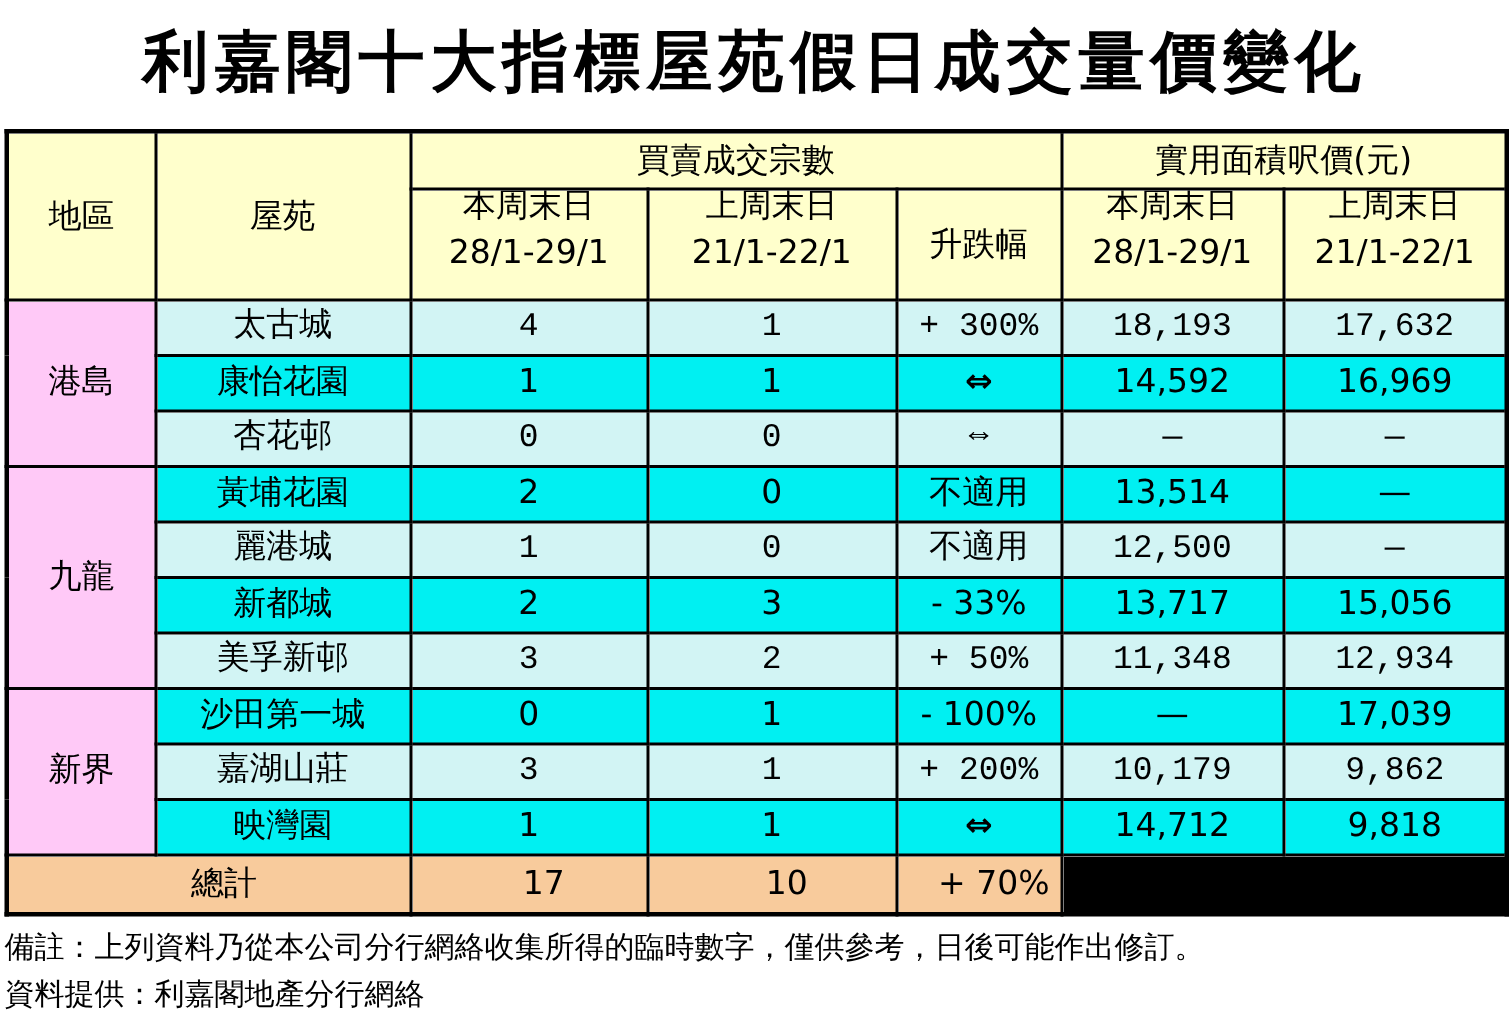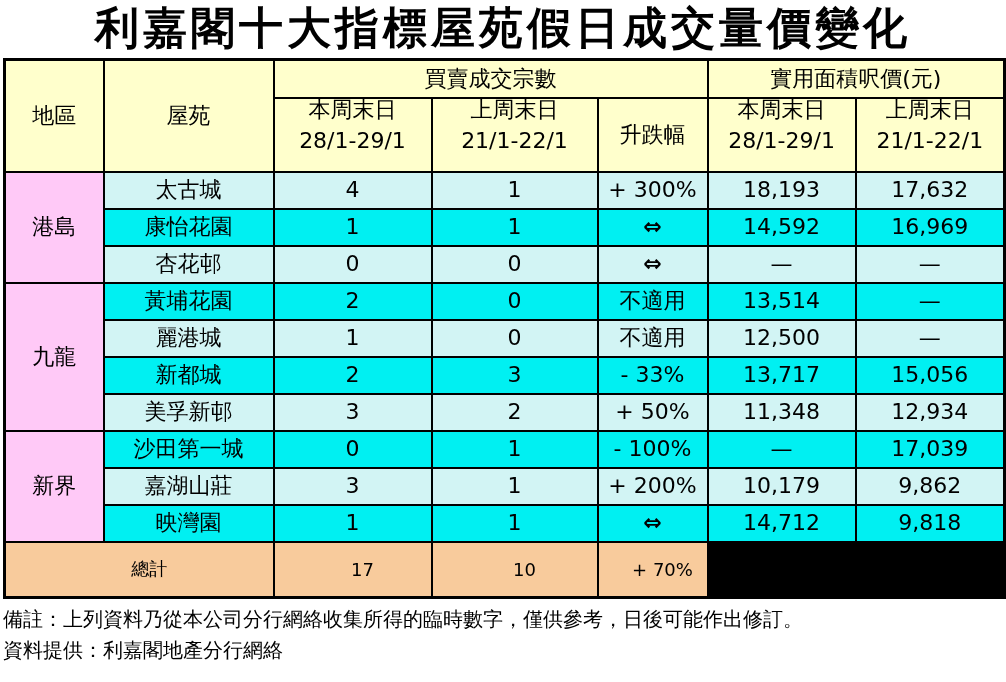--- a/index.html
+++ b/index.html
@@ -13,21 +13,21 @@
   * { box-sizing: border-box; }
   html, body {
     margin: 0; padding: 0;
     width: 1006px; height: 682px;
     background: #ffffff;
     font-family: "DejaVu Sans", "Liberation Sans", sans-serif;
     color: #000;
   }
   .page { width: 1006px; height: 682px; overflow: hidden; }
   .title {
-    margin: 0;
+    margin: 14px;
     height: 58px;
     line-height: 56px;
     text-align: center;
     font-size: 44px;
     font-weight: 900;
     letter-spacing: 4px;
     white-space: nowrap;
   }
   table.main {
     border-collapse: collapse;
@@ -59,26 +59,26 @@
   .two-line { display: flex; flex-direction: column; gap: 9px; height: 100%; }
   .two-line div { line-height: 1; }
 
   td.district {
     background: var(--district-pink);
     font-size: 23px;
     margin-top: 20px;
   }
   tr.data-row td { height: 37px; font-size: 22px; line-height: 1; }
   tr.data-row td.num { font-size: 22px; }
-  tr.row-light td.val { background: var(--cyan-light); }
+  tr.row-light td.val { background: var(--cyan-light); font-family: Liberation Mono, monospace; }
   tr.row-bright td.val { background: var(--cyan-bright); }
   td.change-cell { font-size: 21px; }
   .arrow { font-size: 24px; font-weight: bold; }
 
-  tr.total-row td { height: 56px; font-size: 18px; background: var(--total-peach); padding-left: 20px; }
+  tr.total-row td { height: 40px; font-size: 22px; background: var(--total-peach); padding-left: 20px; }
   tr.total-row td.black-cell {
     background: #000;
     border-color: #000;
   }
   .footer {
     margin: 5px 0 0 3px;
     font-size: 20px;
     line-height: 31px;
   }
   .footer p { margin: 0; white-space: nowrap; }

